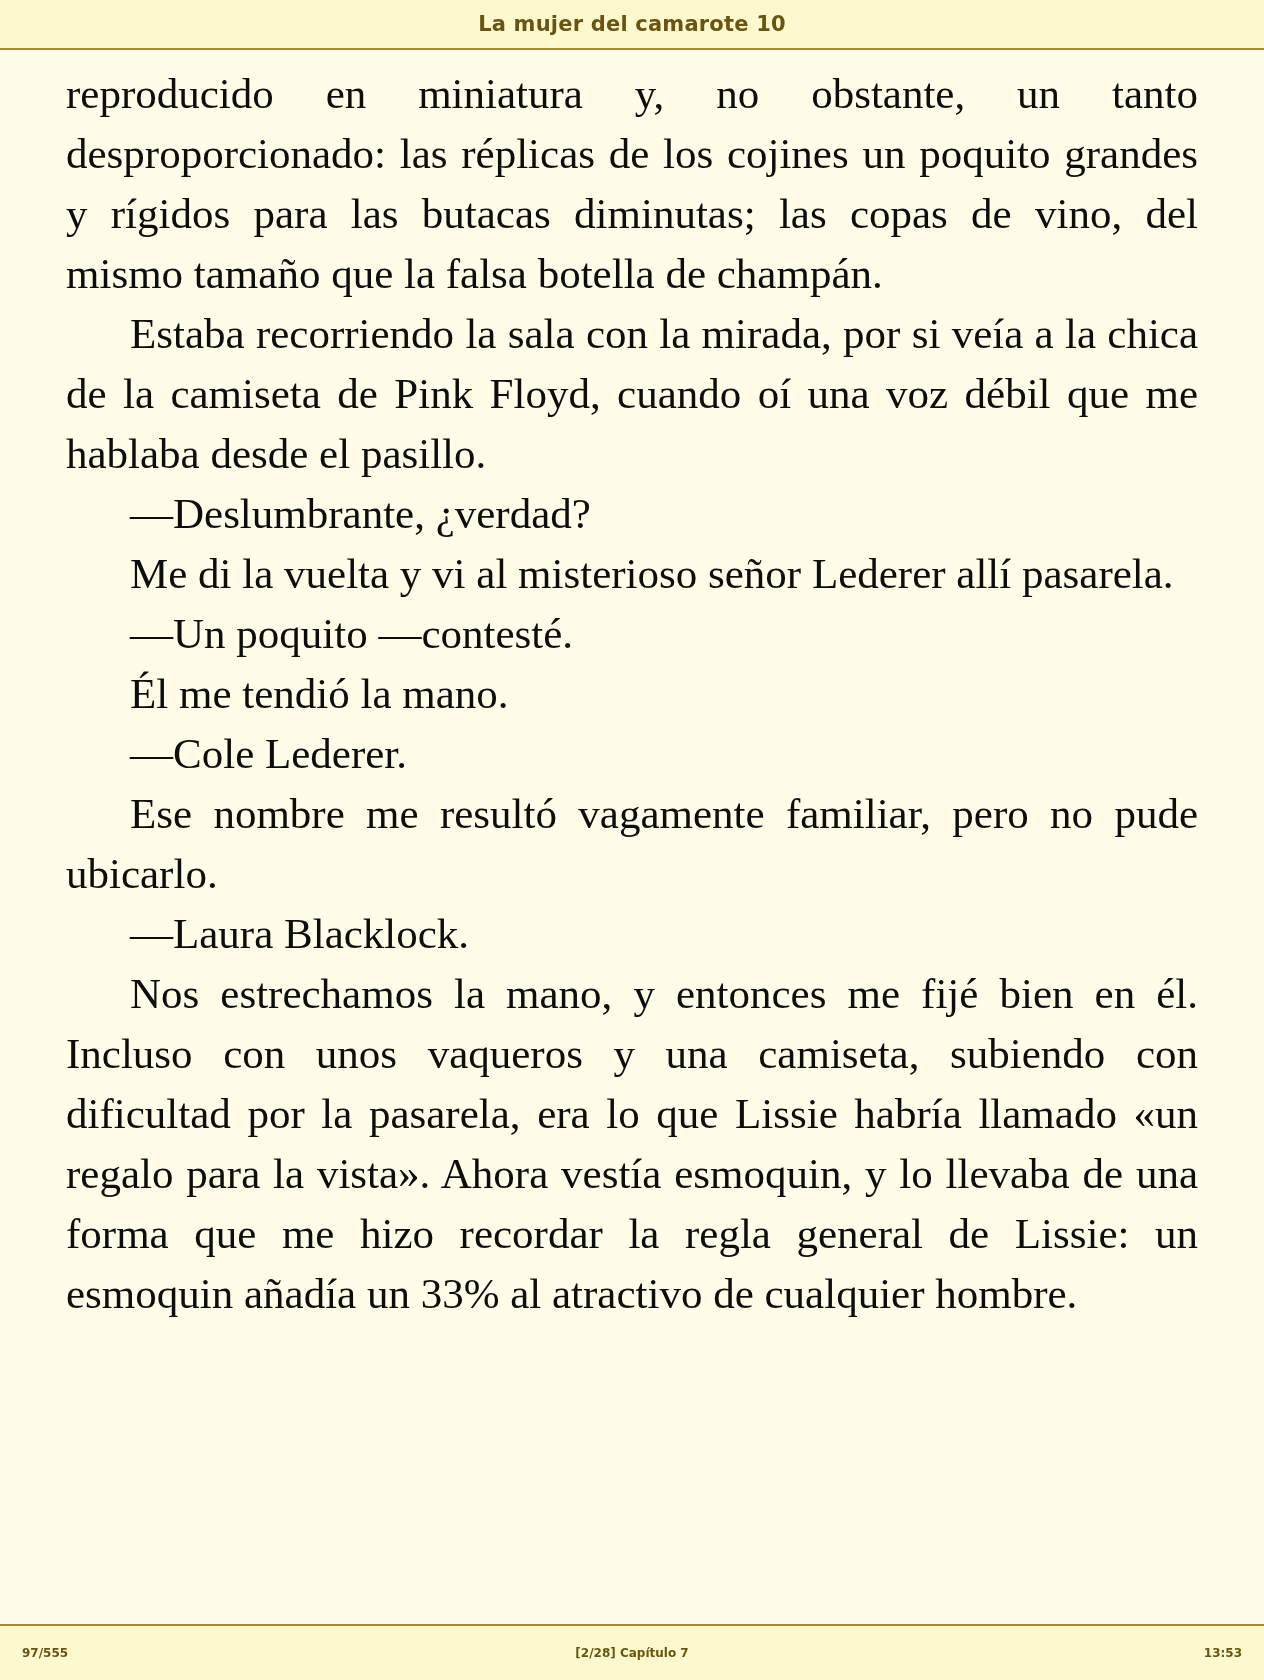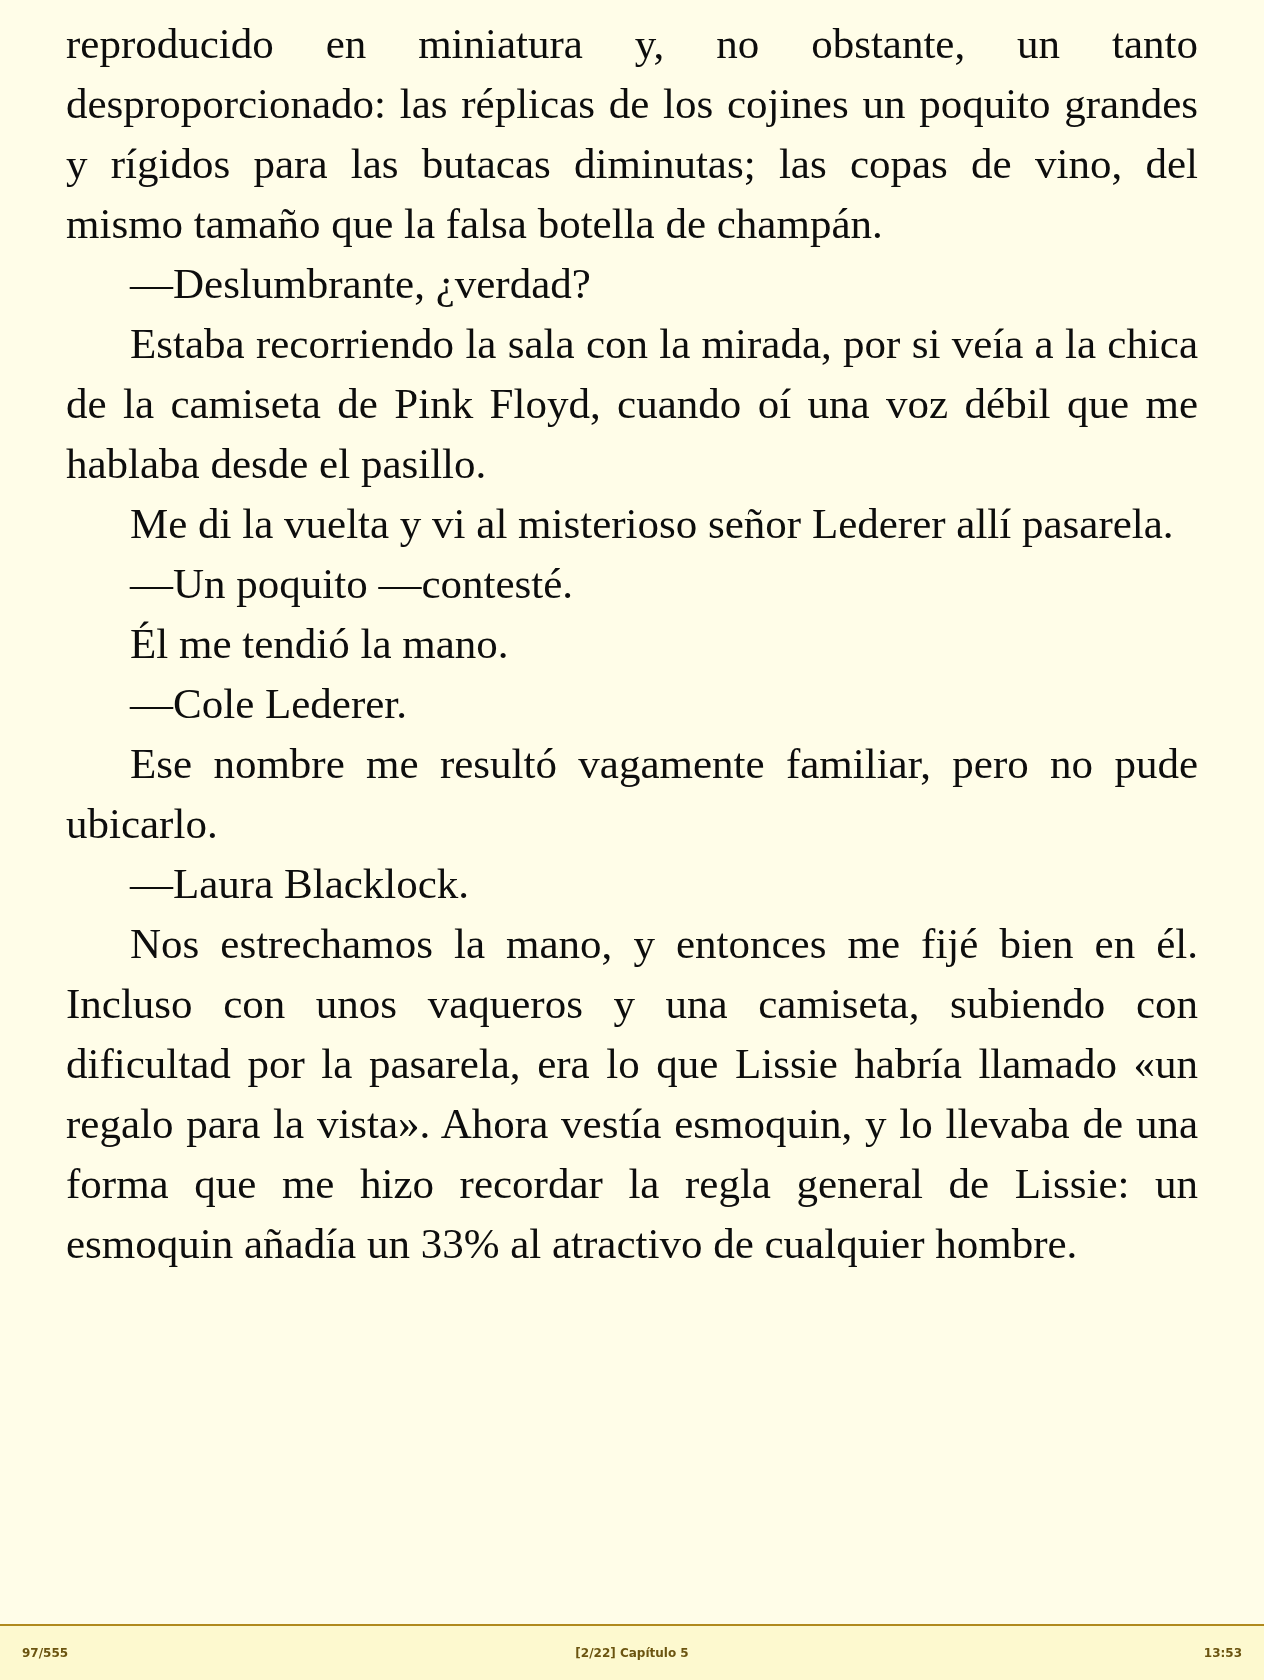--- a/index.html
+++ b/index.html
@@ -91,33 +91,36 @@
     flex: 0 0 auto;
     min-width: 200px;
     text-align: right;
   }
 </style>
 </head>
 <body>
 
 <div class="reader">
 
+  <div class="header">
+    <div class="header-title">La mujer del camarote 10</div>
+  </div>
 
   <div class="page-body">
     <p class="para cont">reproducido en miniatura y, no obstante, un tanto desproporcionado: las réplicas de los cojines un poquito grandes y rígidos para las butacas diminutas; las copas de vino, del mismo tamaño que la falsa botella de champán.</p>
+    <p class="para indent">Estaba recorriendo la sala con la mirada, por si veía a la chica de la camiseta de Pink Floyd, cuando oí una voz débil que me hablaba desde el pasillo.</p>
     <p class="para indent nojustify">—Deslumbrante, ¿verdad?</p>
-    <p class="para indent">Estaba recorriendo la sala con la mirada, por si veía a la chica de la camiseta de Pink Floyd, cuando oí una voz débil que me hablaba desde el pasillo.</p>
     <p class="para indent">Me di la vuelta y vi al misterioso señor Lederer allí pasarela.</p>
     <p class="para indent nojustify">—Un poquito —contesté.</p>
     <p class="para indent nojustify">Él me tendió la mano.</p>
     <p class="para indent nojustify">—Cole Lederer.</p>
     <p class="para indent">Ese nombre me resultó vagamente familiar, pero no pude ubicarlo.</p>
     <p class="para indent nojustify">—Laura Blacklock.</p>
     <p class="para indent">Nos estrechamos la mano, y entonces me fijé bien en él. Incluso con unos vaqueros y una camiseta, subiendo con dificultad por la pasarela, era lo que Lissie habría llamado «un regalo para la vista». Ahora vestía esmoquin, y lo llevaba de una forma que me hizo recordar la regla general de Lissie: un esmoquin añadía un 33% al atractivo de cualquier hombre.</p>
   </div>
 
   <div class="footer">
     <div class="footer-left">97/555</div>
-    <div class="footer-center">[2/22] Capítulo 5</div>
+    <div class="footer-center">[2/28] Capítulo 7</div>
     <div class="footer-right">13:53</div>
   </div>
 
 </div>
 
 </body></html>

